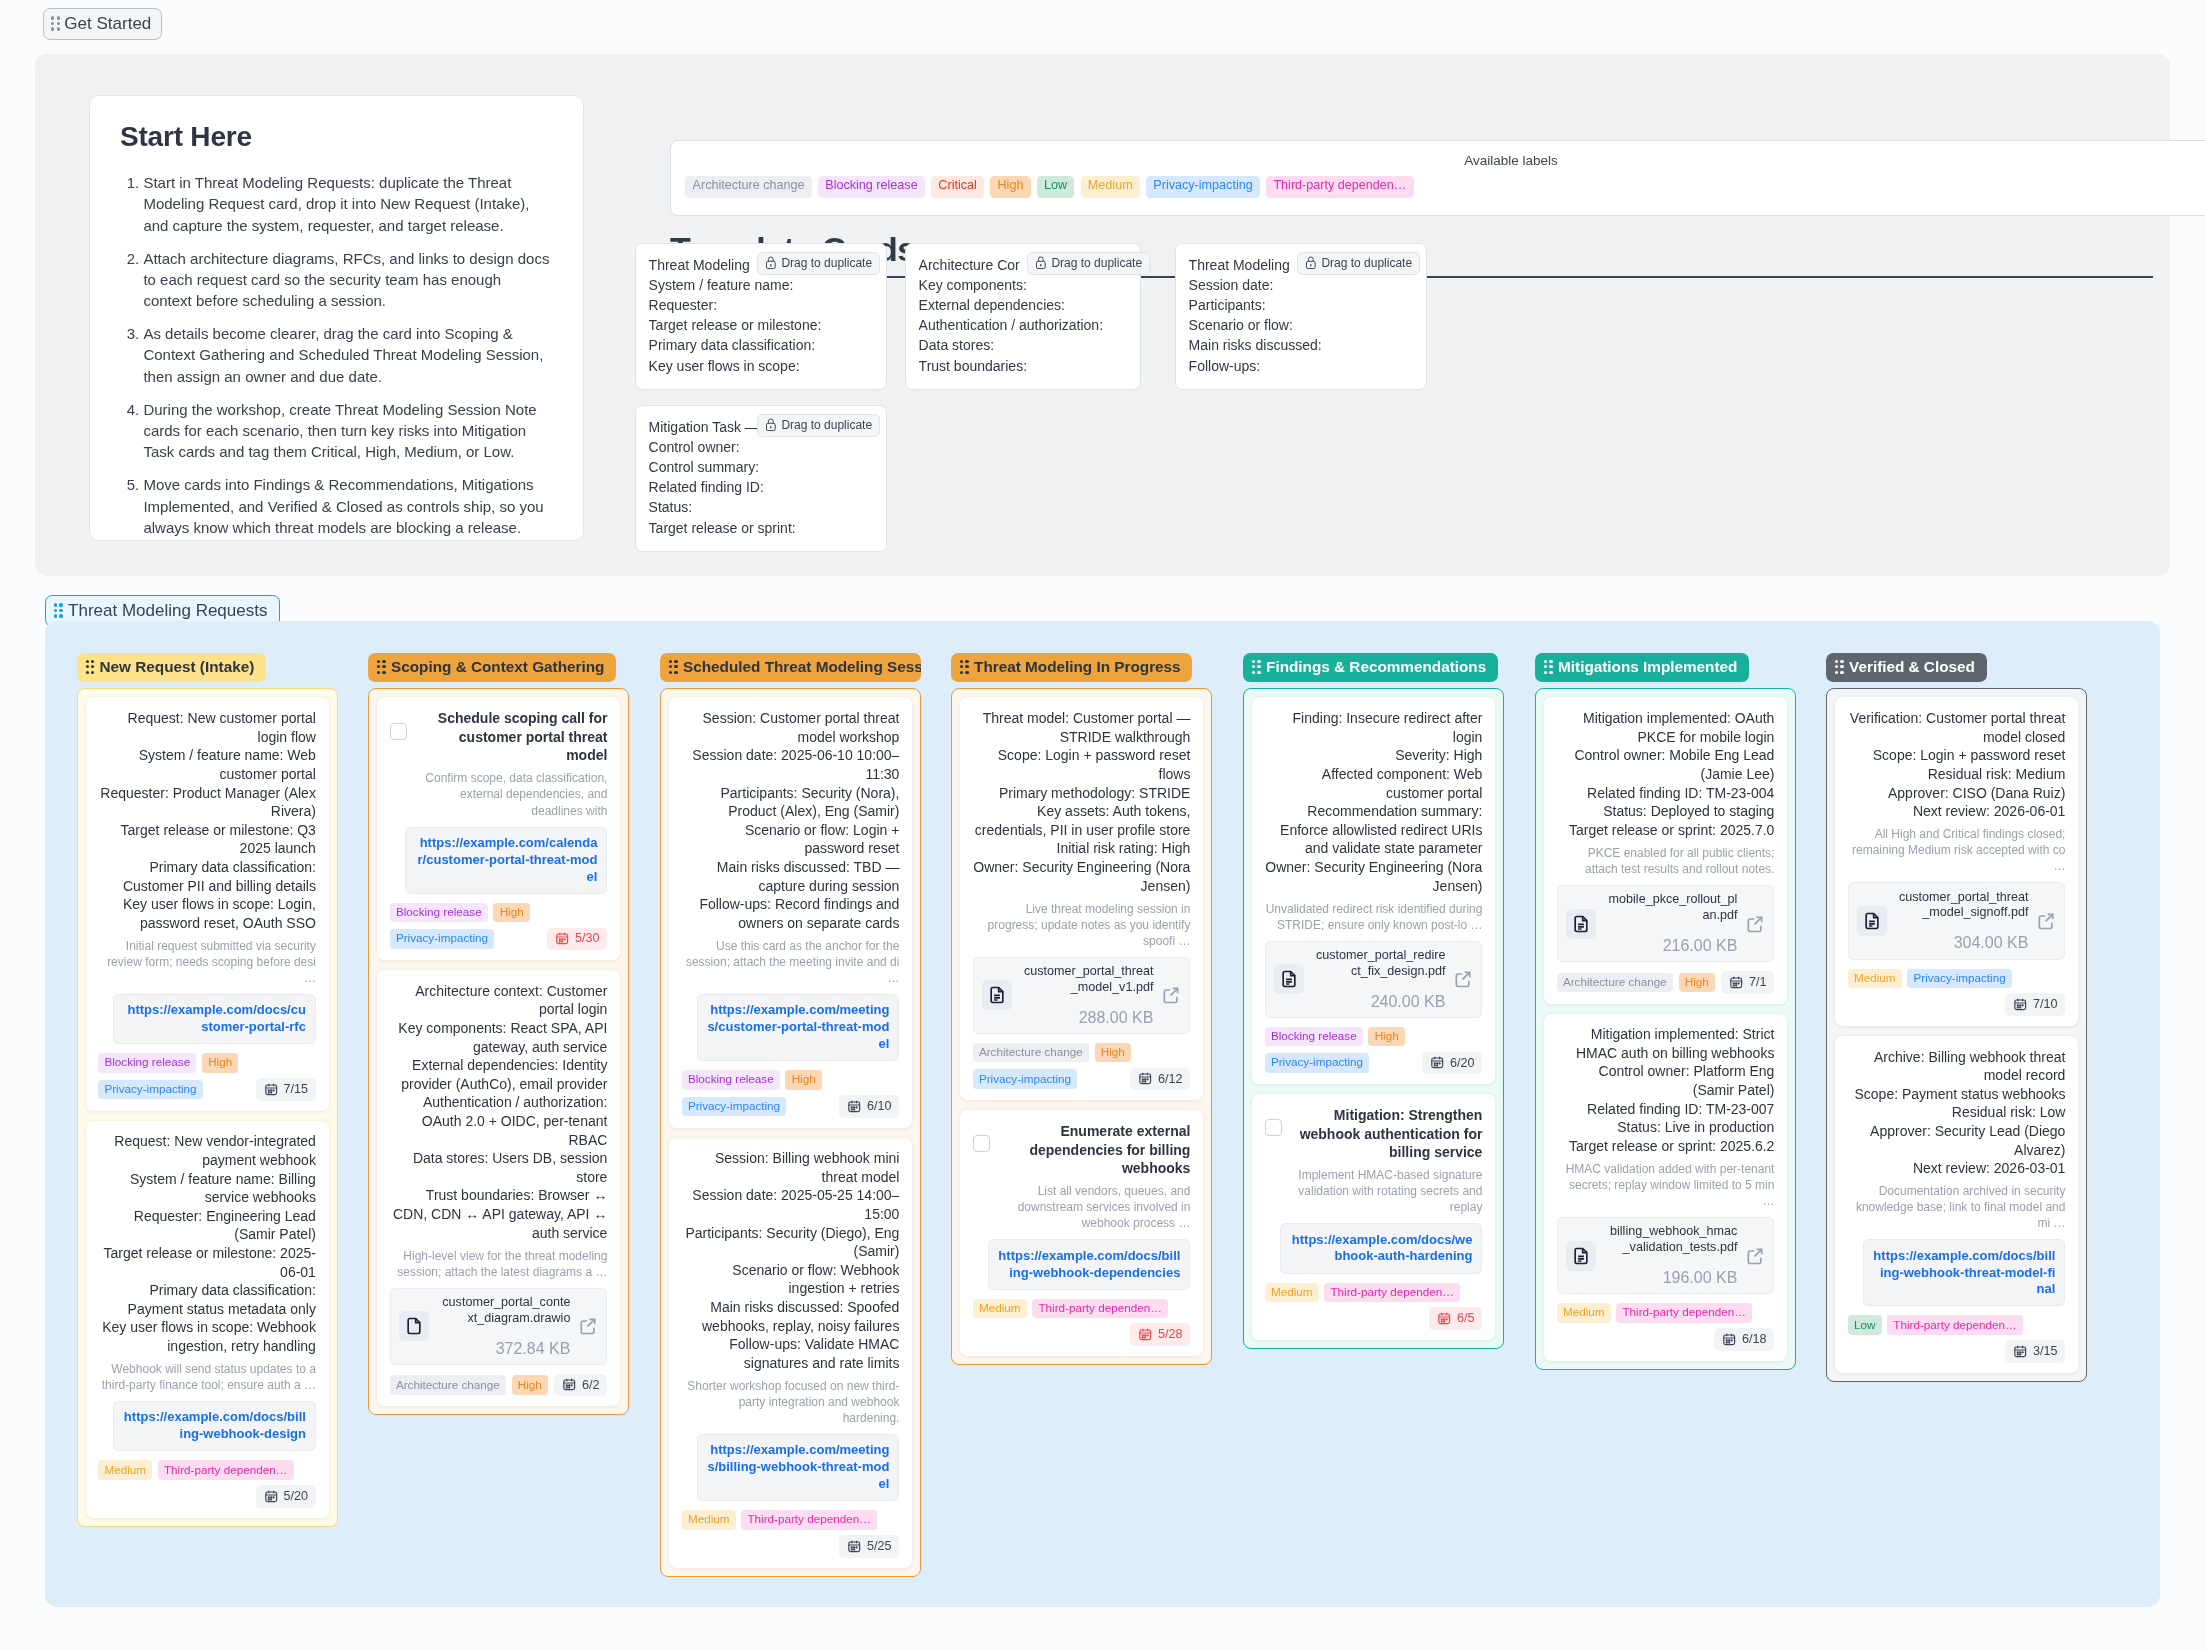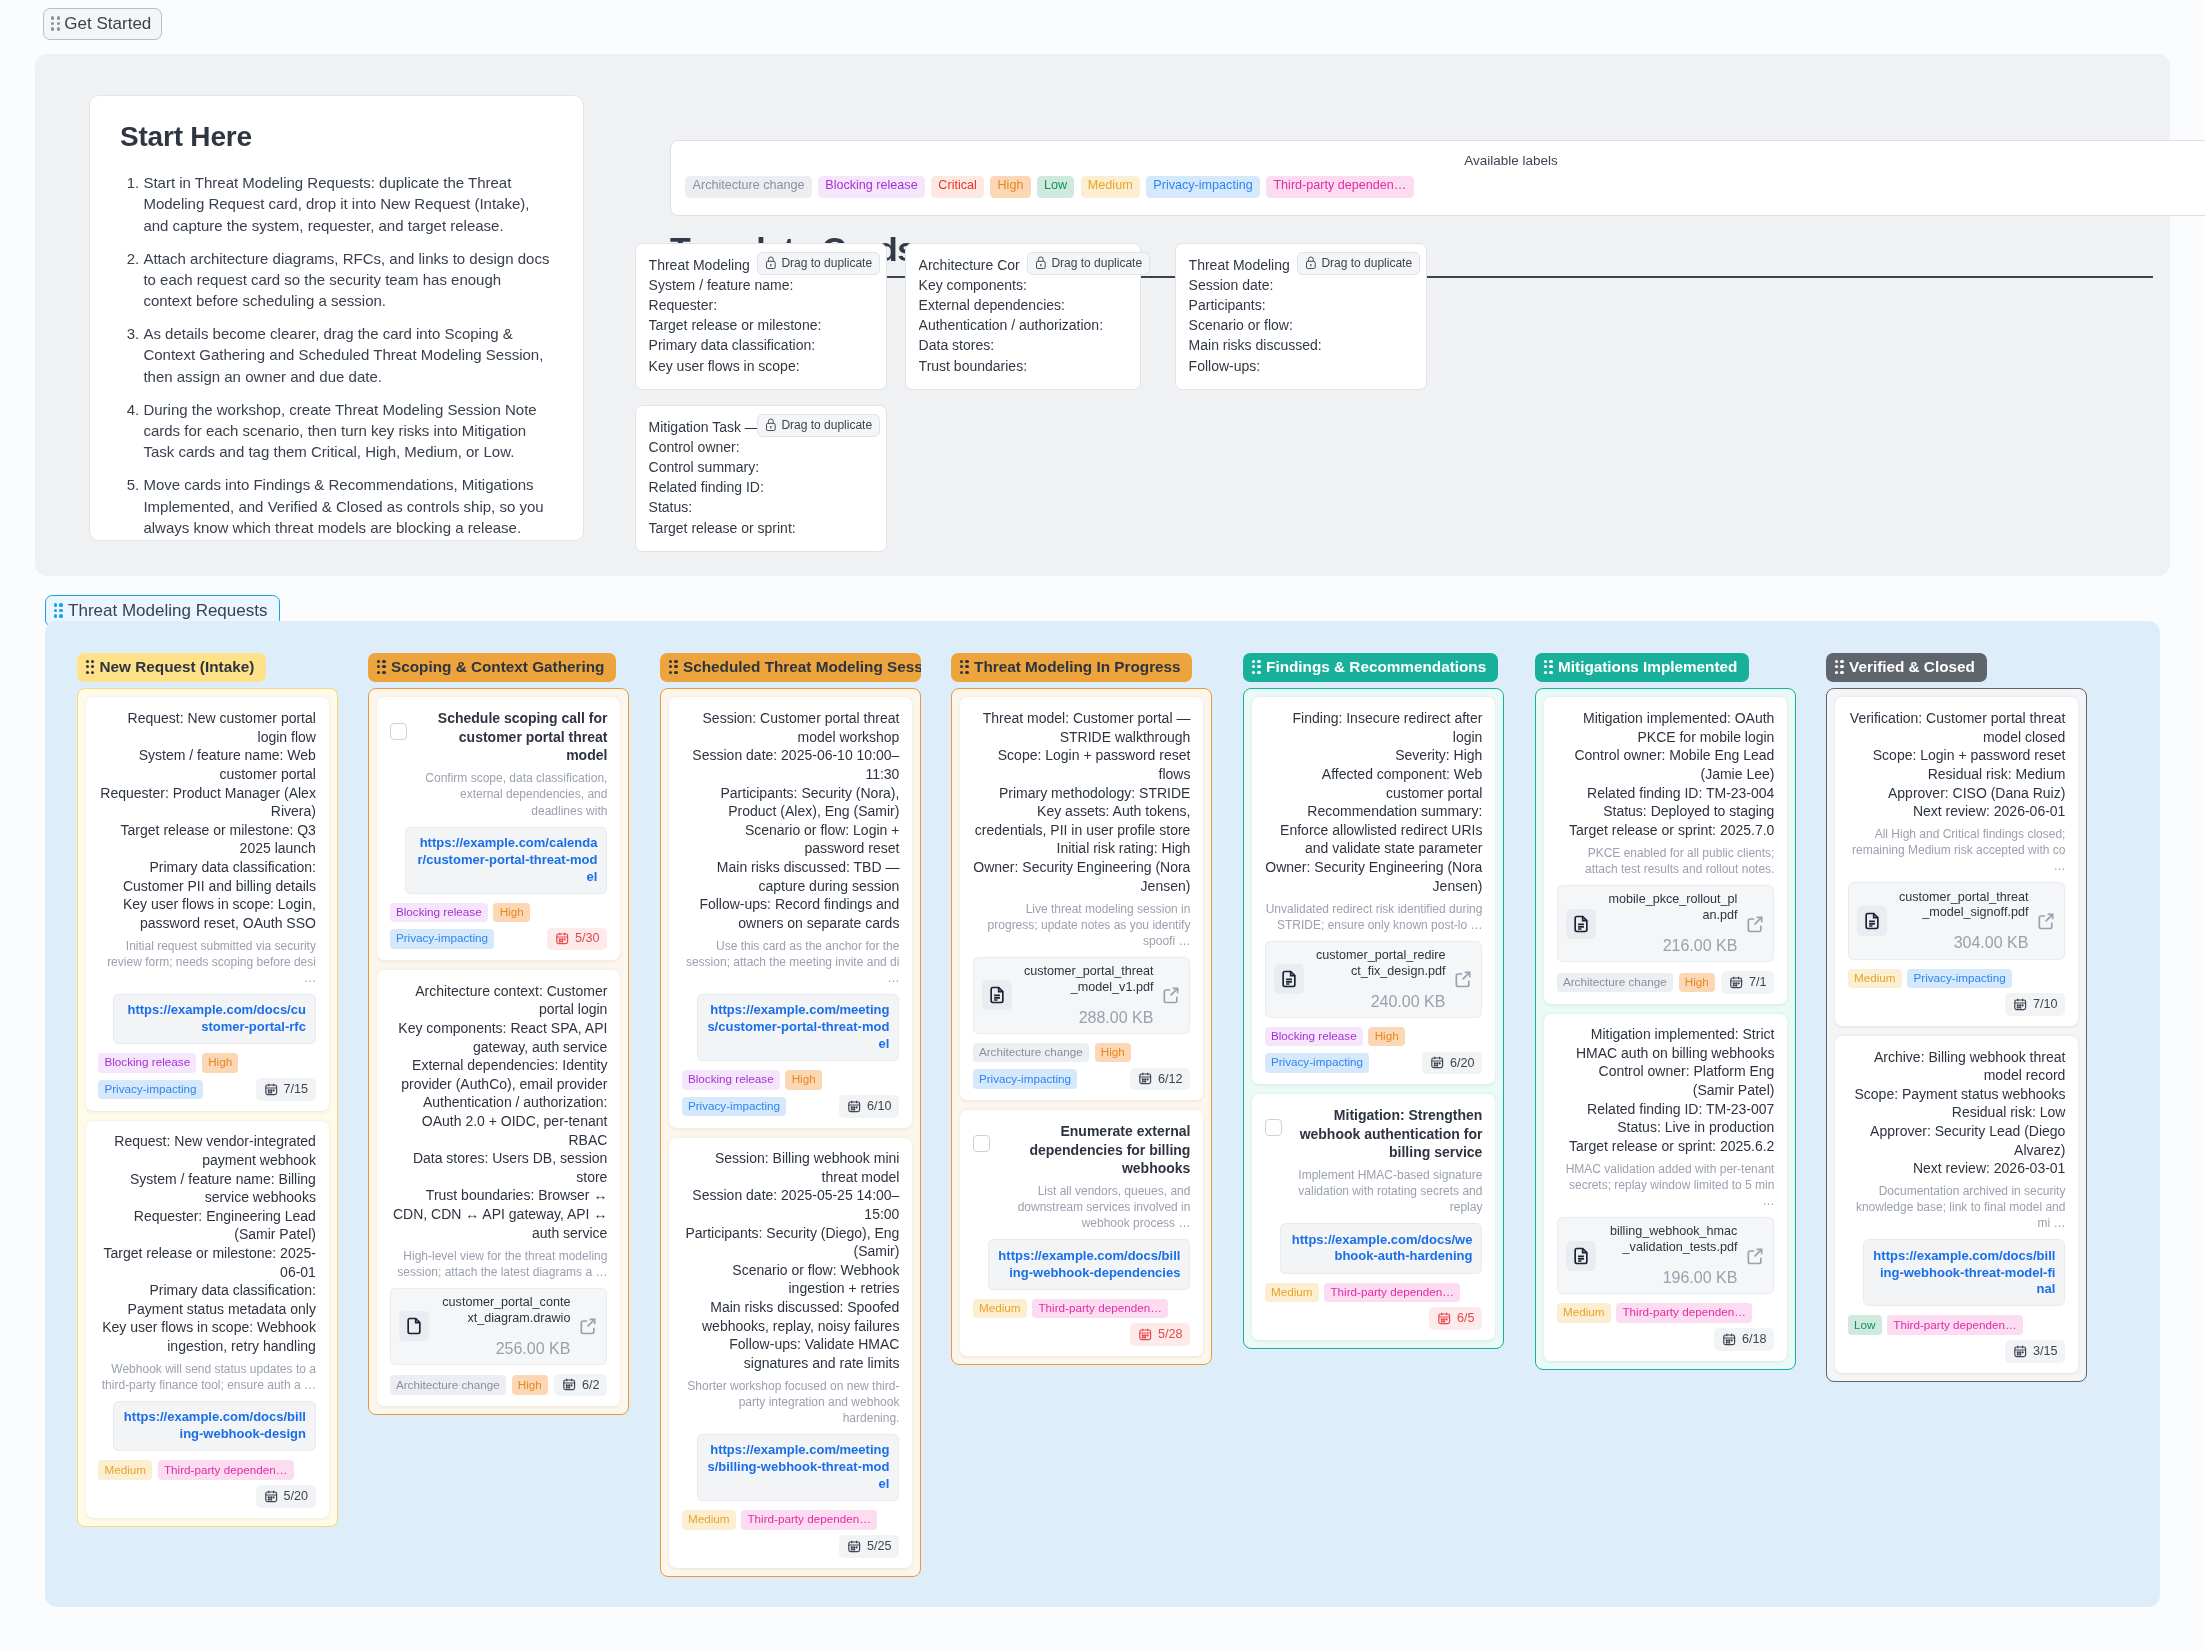--- a/index.html
+++ b/index.html
@@ -504,21 +504,21 @@
           </div>
           <div class="kc-file">
             <div class="fbox">
               <svg viewBox="0 0 24 24" width="20" height="20" fill="none" stroke="#1b2330" stroke-width="2">
                 <path d="M14 3H7a2 2 0 0 0-2 2v14a2 2 0 0 0 2 2h10a2 2 0 0 0 2-2V8z"></path>
                 <path d="M14 3v5h5"></path>
               </svg>
             </div>
             <div class="fmeta">
               <div class="fname">customer_portal_context_diagram.drawio</div>
-              <div class="fsize">256.00 KB</div>
+              <div class="fsize">372.84 KB</div>
             </div>
             <div class="fopen"><svg viewBox="0 0 24 24" width="20" height="20" fill="none" stroke="#9aa1ae" stroke-width="2">
                 <path d="M14 4h6v6"></path>
                 <path d="M20 4l-8.5 8.5"></path>
                 <path d="M19 14v5a2 2 0 0 1-2 2H6a2 2 0 0 1-2-2V8a2 2 0 0 1 2-2h5"></path>
               </svg></div>
           </div>
           <div class="kc-foot">
             <span class="tag" style="background: rgb(236, 238, 242); color: rgb(138, 144, 160);">Architecture change</span>
             <span class="tag" style="background: rgb(251, 215, 182); color: rgb(232, 135, 30);">High</span>

